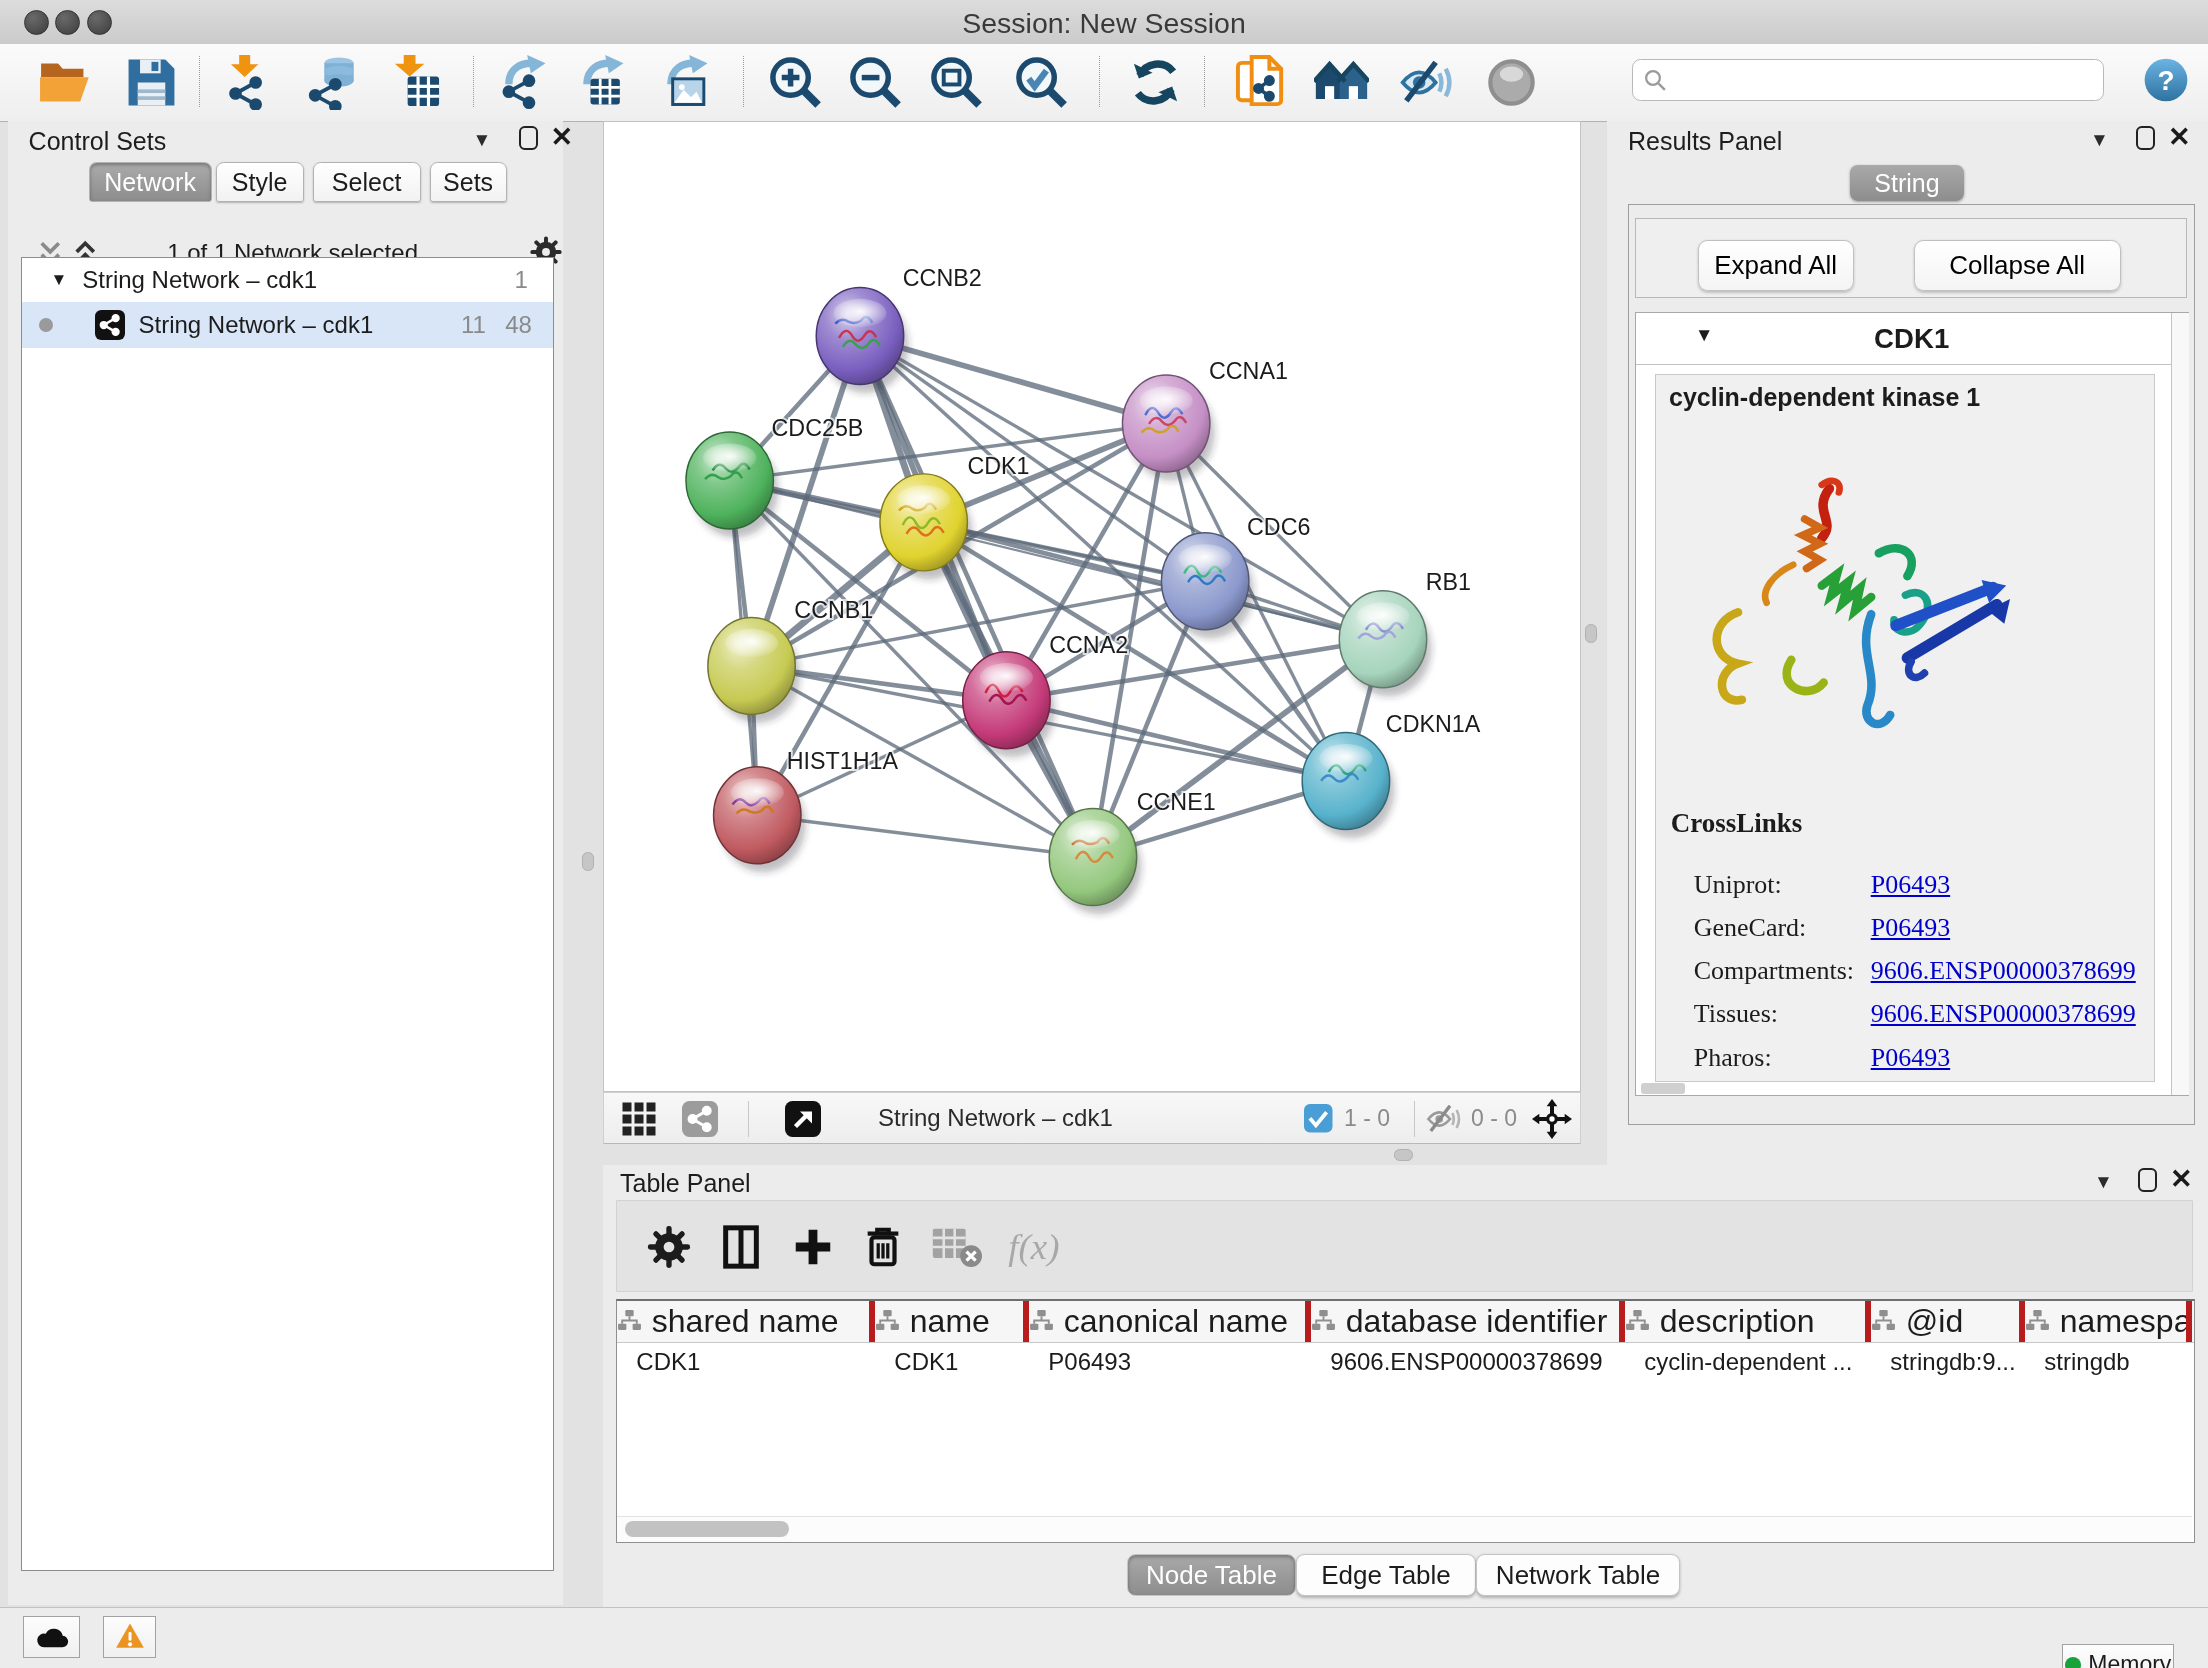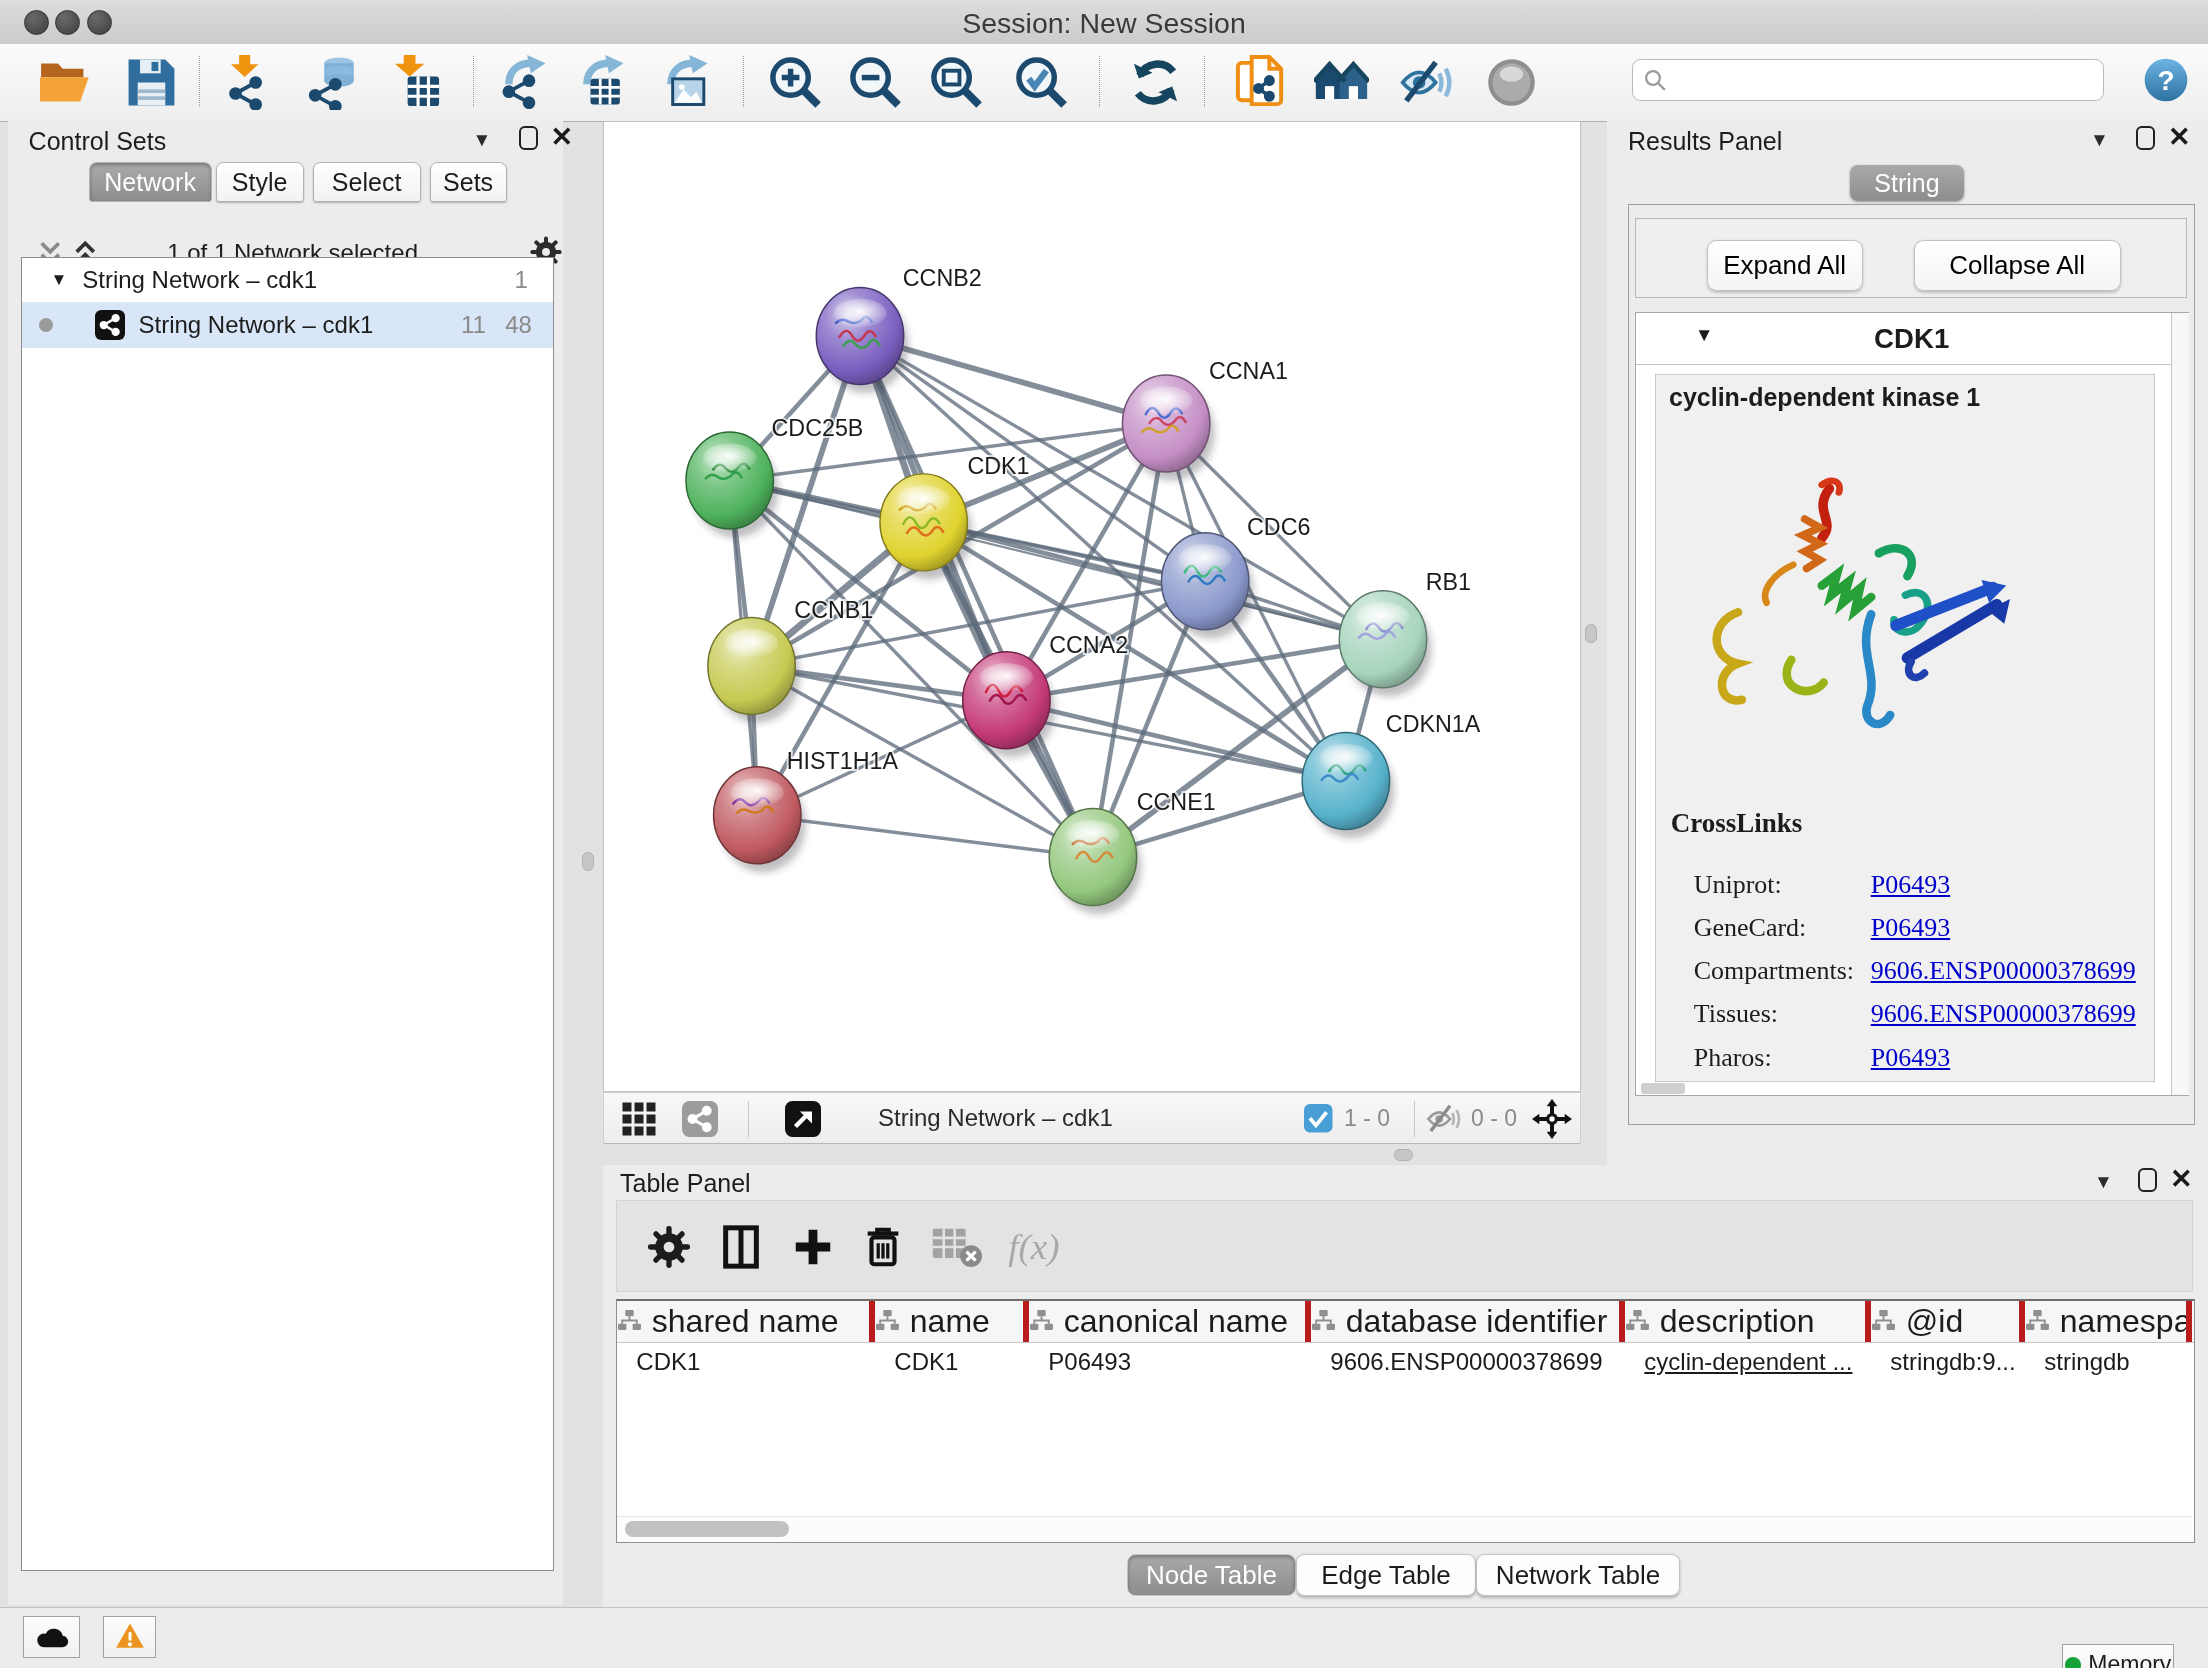--- a/index.html
+++ b/index.html
@@ -614,21 +614,21 @@
 
 <div id="results-panel" class="abs">
   <div class="abs panel-title" style="left:21px;top:5.7px">Results Panel</div>
   <div class="abs ph-tri" style="left:483px;top:7.6px">▼</div>
   <div class="abs ph-box" style="left:529px;top:4.8px"></div>
   <div class="abs ph-x" style="left:561px;top:3.8px">✕</div>
   <div id="string-tab" class="abs">String</div>
 
   <div id="rp-outer" class="abs">
     <div id="rp-btnbox" class="abs">
-      <button class="rp-btn" style="left:71px;width:156px">Expand All</button>
+      <button class="rp-btn" style="left:62px;width:156px">Expand All</button>
       <button class="rp-btn" style="left:278px;width:207px">Collapse All</button>
     </div>
     <div id="rp-content" class="abs">
       <div id="gene-header" class="abs">
         <span class="abs" style="left:59px;top:11.4px;font-size:19px">▼</span>
         <div id="gene-symbol" class="abs">CDK1</div>
       </div>
       <div id="rp-inner" class="abs">
         <div id="gene-name" class="abs">cyclin-dependent kinase 1</div>
         <svg class="abs" style="left:23px;top:87px" width="354" height="310" viewBox="0 0 372 326">
@@ -795,21 +795,21 @@
             </svg></span>
           <span>namespace</span>
         </div>
       </div>
     <div id="tp-body">
         <div class="td-row">
           <div class="td-cell" style="width: 258px;">CDK1</div>
           <div class="td-cell" style="width: 154px;">CDK1</div>
           <div class="td-cell" style="width: 282px;">P06493</div>
           <div class="td-cell" style="width: 314px;">9606.ENSP00000378699</div>
-          <div class="td-cell" style="width: 246px; text-decoration: underline;">cyclin-dependent ...</div>
+          <div class="td-cell" style="width: 246px;">cyclin-dependent ...</div>
           <div class="td-cell" style="width: 154px;">stringdb:9...</div>
           <div class="td-cell" style="width: 167px;">stringdb</div>
         </div>
       </div>
     <div id="tp-hscroll">
         <div id="tp-hthumb"></div>
       </div>
   </div>
 
   <div id="tp-tabs">

